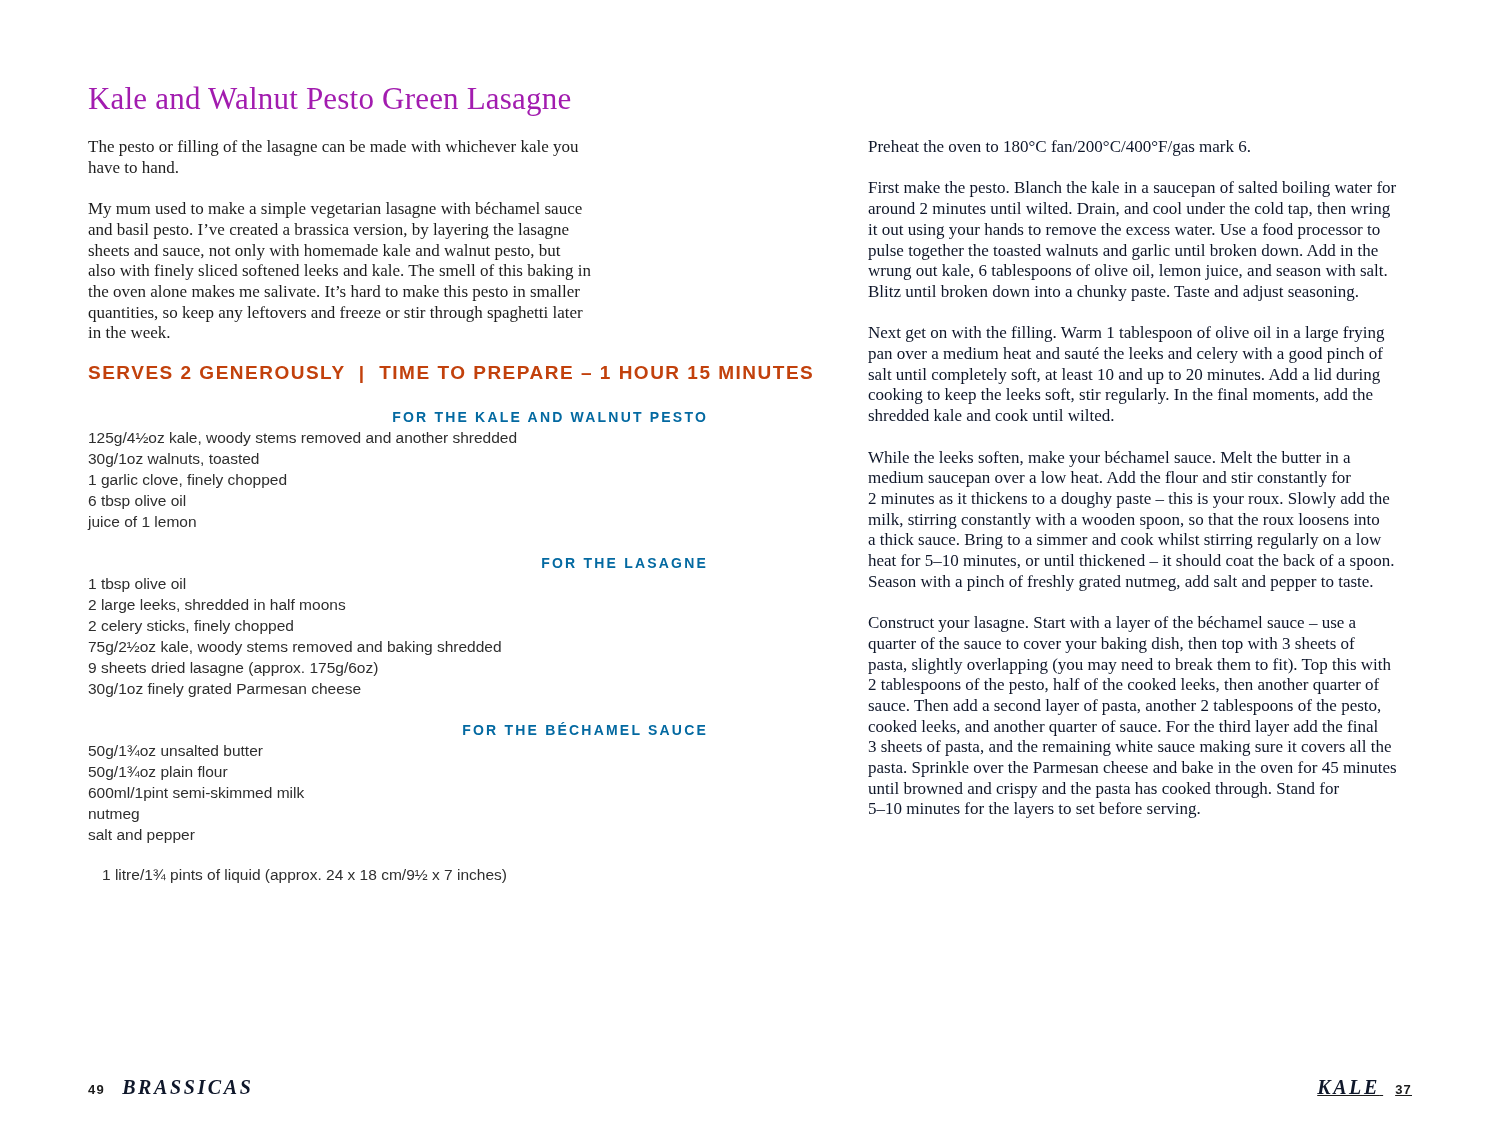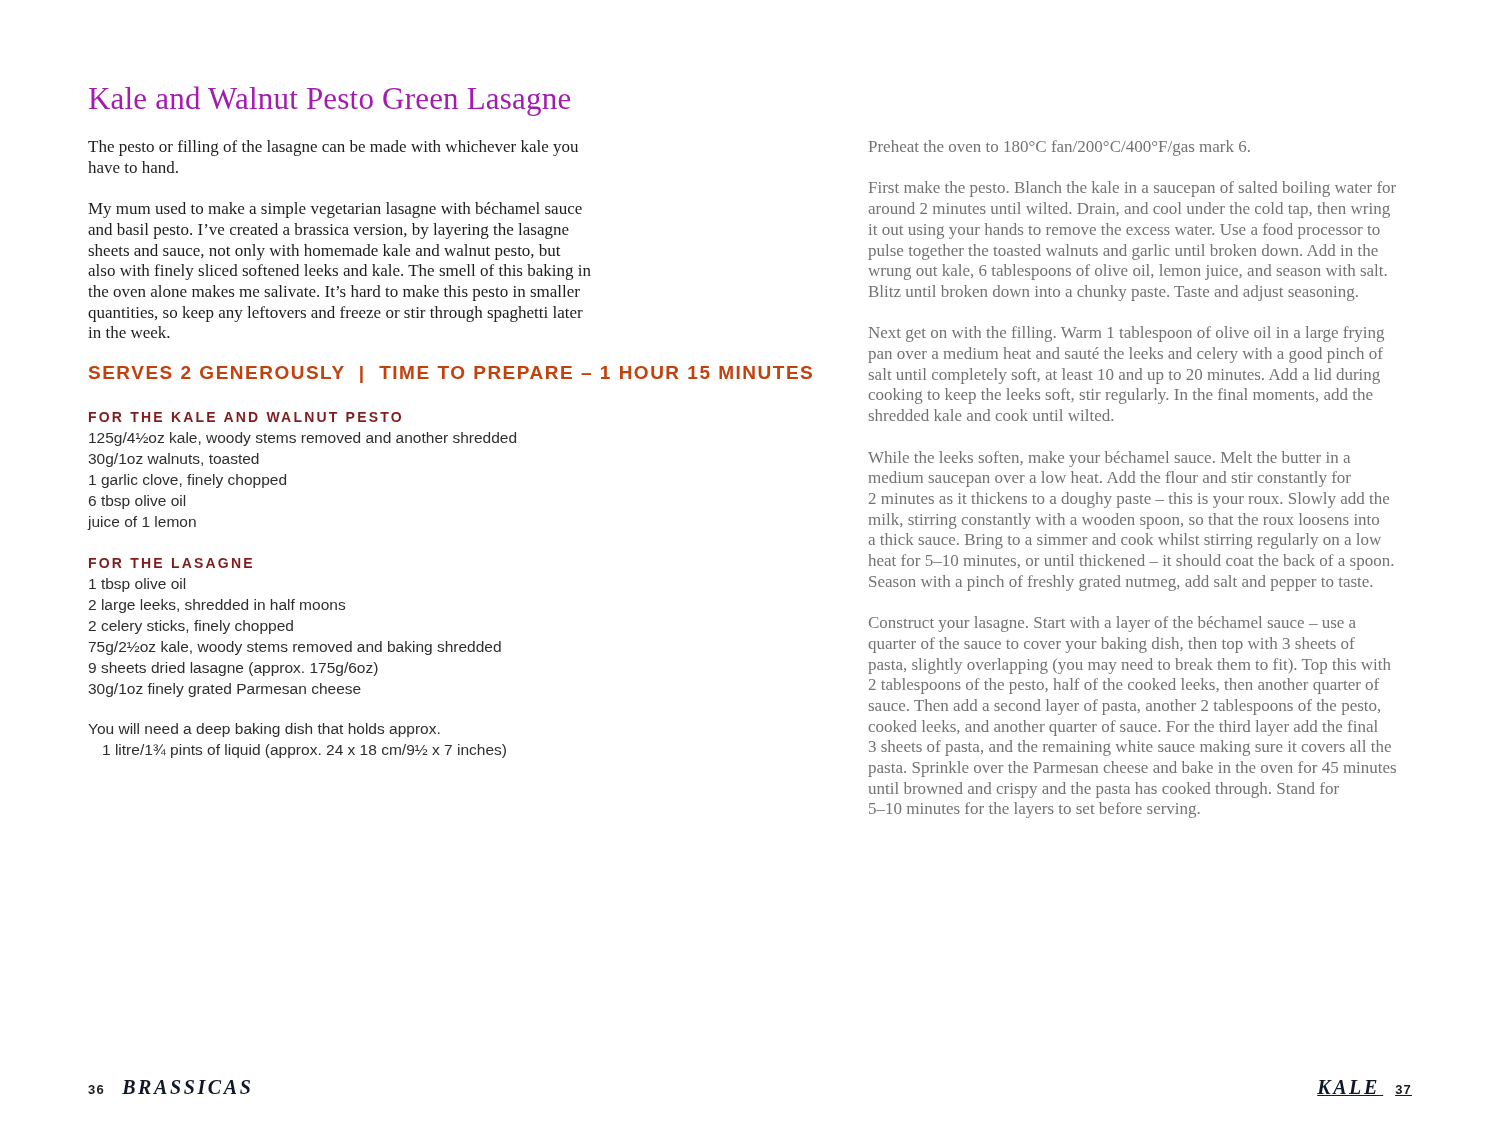--- a/index.html
+++ b/index.html
@@ -54,22 +54,23 @@
   }
   .ingredient-section + .ingredient-section {
     margin-top: 21px;
   }
   .section-heading {
     font-family: "Liberation Sans", sans-serif;
     font-weight: 700;
     font-size: 14px;
     line-height: 20px;
     letter-spacing: 2.2px;
-    color: #7f1d1d;
-    white-space: pre;
+    color: #0369a1;
+    white-space: pre;
+    text-align: right;
   }
   .ingredient-list .line,
   .note .line {
     font-family: "Liberation Sans", sans-serif;
     font-size: 15.5px;
     line-height: 21px;
     color: #2e2e2e;
     white-space: pre;
   }
   .note {
@@ -83,21 +84,21 @@
   .right-page {
     position: absolute;
     left: 868px;
     top: 137px;
     width: 600px;
   }
   .method .para {
     font-family: "Liberation Serif", serif;
     font-size: 17px;
     line-height: 20.7px;
-    color: #737373;
+    color: #0f172a;
     white-space: pre-line;
     margin: 0 0 20.7px 0;
   }
 
   
   .footer {
     position: absolute;
     top: 1079px;
     font-size: 13px;
     line-height: 16px;
@@ -159,23 +160,32 @@
       <div class="ingredient-list">
           <div class="line">1 tbsp olive oil</div>
           <div class="line">2 large leeks, shredded in half moons</div>
           <div class="line">2 celery sticks, finely chopped</div>
           <div class="line">75g/2½oz kale, woody stems removed and baking shredded</div>
           <div class="line">9 sheets dried lasagne (approx. 175g/6oz)</div>
           <div class="line">30g/1oz finely grated Parmesan cheese</div>
         </div>
     </div>
 
+    <div class="ingredient-section">
+      <div class="section-heading">FOR THE BÉCHAMEL SAUCE</div>
+      <div class="ingredient-list">
+          <div class="line">50g/1¾oz unsalted butter</div>
+          <div class="line">50g/1¾oz plain flour</div>
+          <div class="line">600ml/1pint semi-skimmed milk</div>
+          <div class="line">nutmeg</div>
+          <div class="line">salt and pepper</div>
+        </div>
+    </div>
 
     <div class="note">
-      <div class="line">You will need a deep baking dish that holds approx.</div>
       <div class="line indent">1 litre/1¾ pints of liquid (approx. 24 x 18 cm/9½ x 7 inches)</div>
     </div>
   </div>
 
   <div class="right-page">
     <div class="method">
         <div class="para">Preheat the oven to 180°C fan/200°C/400°F/gas mark 6.</div>
         <div class="para">First make the pesto. Blanch the kale in a saucepan of salted boiling water for
 around 2 minutes until wilted. Drain, and cool under the cold tap, then wring
 it out using your hands to remove the excess water. Use a food processor to
@@ -201,21 +211,21 @@
 sauce. Then add a second layer of pasta, another 2 tablespoons of the pesto,
 cooked leeks, and another quarter of sauce. For the third layer add the final
 3 sheets of pasta, and the remaining white sauce making sure it covers all the
 pasta. Sprinkle over the Parmesan cheese and bake in the oven for 45 minutes
 until browned and crispy and the pasta has cooked through. Stand for
 5–10 minutes for the layers to set before serving.</div>
       </div>
   </div>
 
   <div class="footer footer-left">
-    <span class="page-number">36</span>
+    <span class="page-number">49</span>
     <span class="running-head">BRASSICAS</span>
   </div>
 
   <div class="footer footer-right">
     <span class="running-head">KALE</span>
     <span class="page-number">37</span>
   </div>
 
 </div>
 

